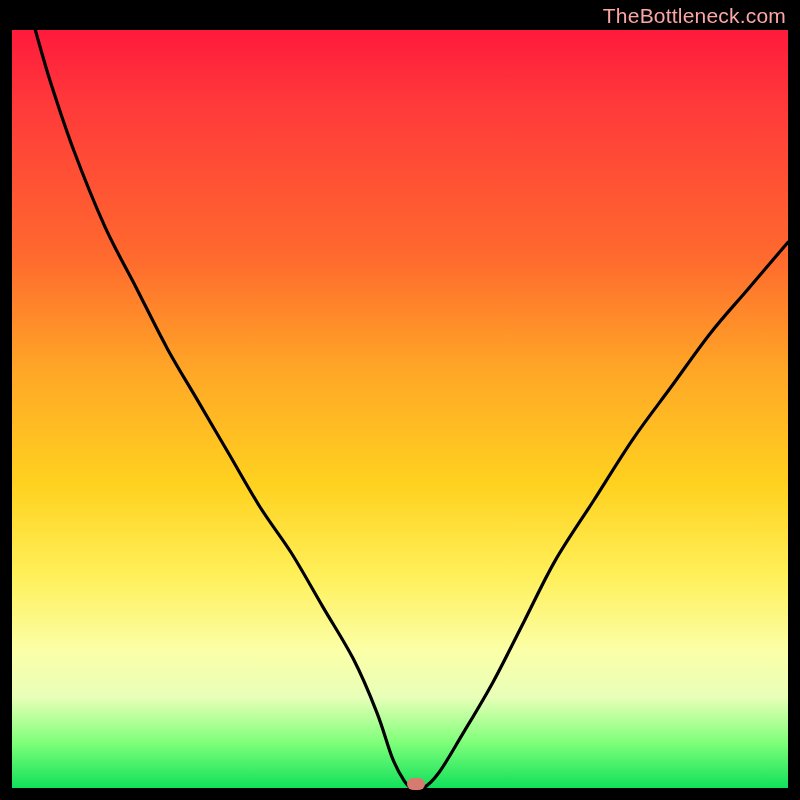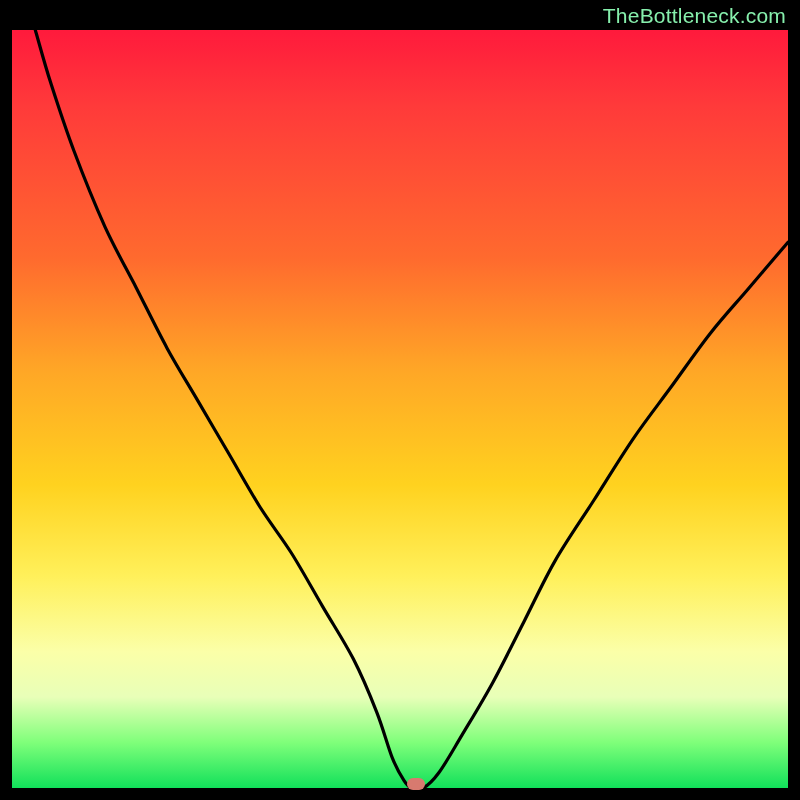--- a/index.html
+++ b/index.html
@@ -44,21 +44,21 @@
     left: 12px;
     top: 30px;
     width: 776px;
     height: 758px;
     overflow: visible;
   }
   .watermark {
     position: absolute;
     top: 4px;
     right: 14px;
-    color: #86efac;
+    color: #fca5a5;
     font-size: 21px;
     letter-spacing: 0.2px;
   }
   .marker {
     position: absolute;
     width: 18px;
     height: 12px;
     border-radius: 6px;
     background: #d77a6f;
     transform: translate(-50%, -50%);

